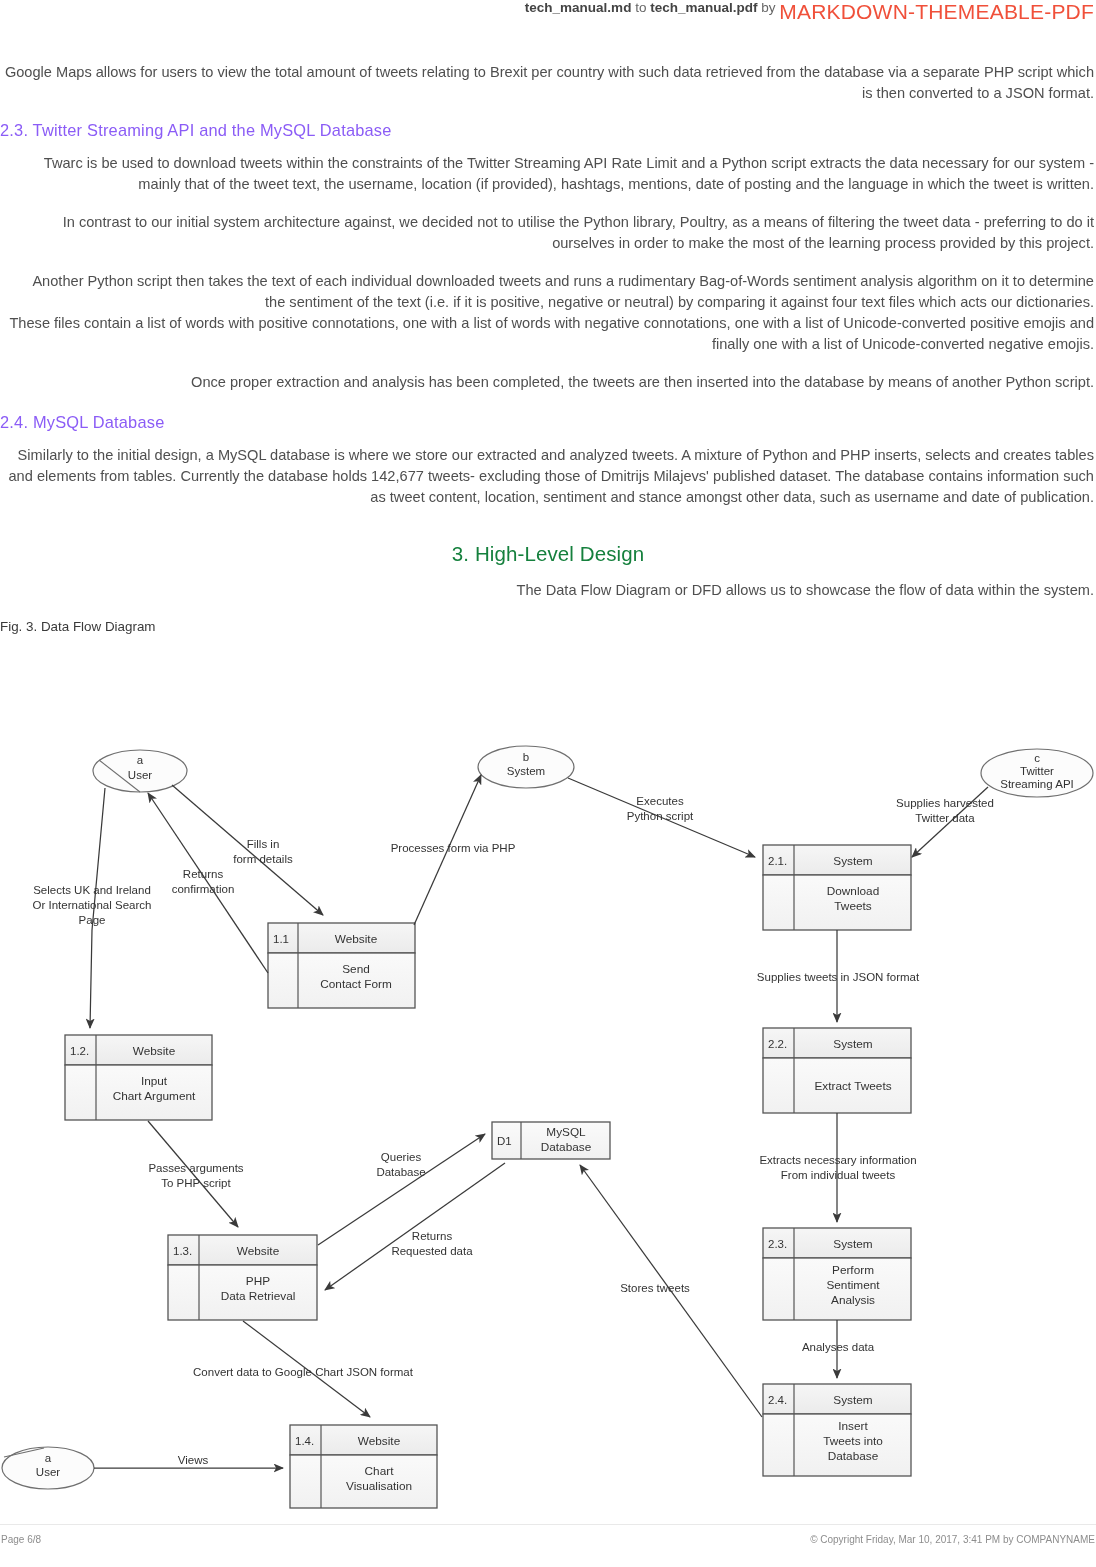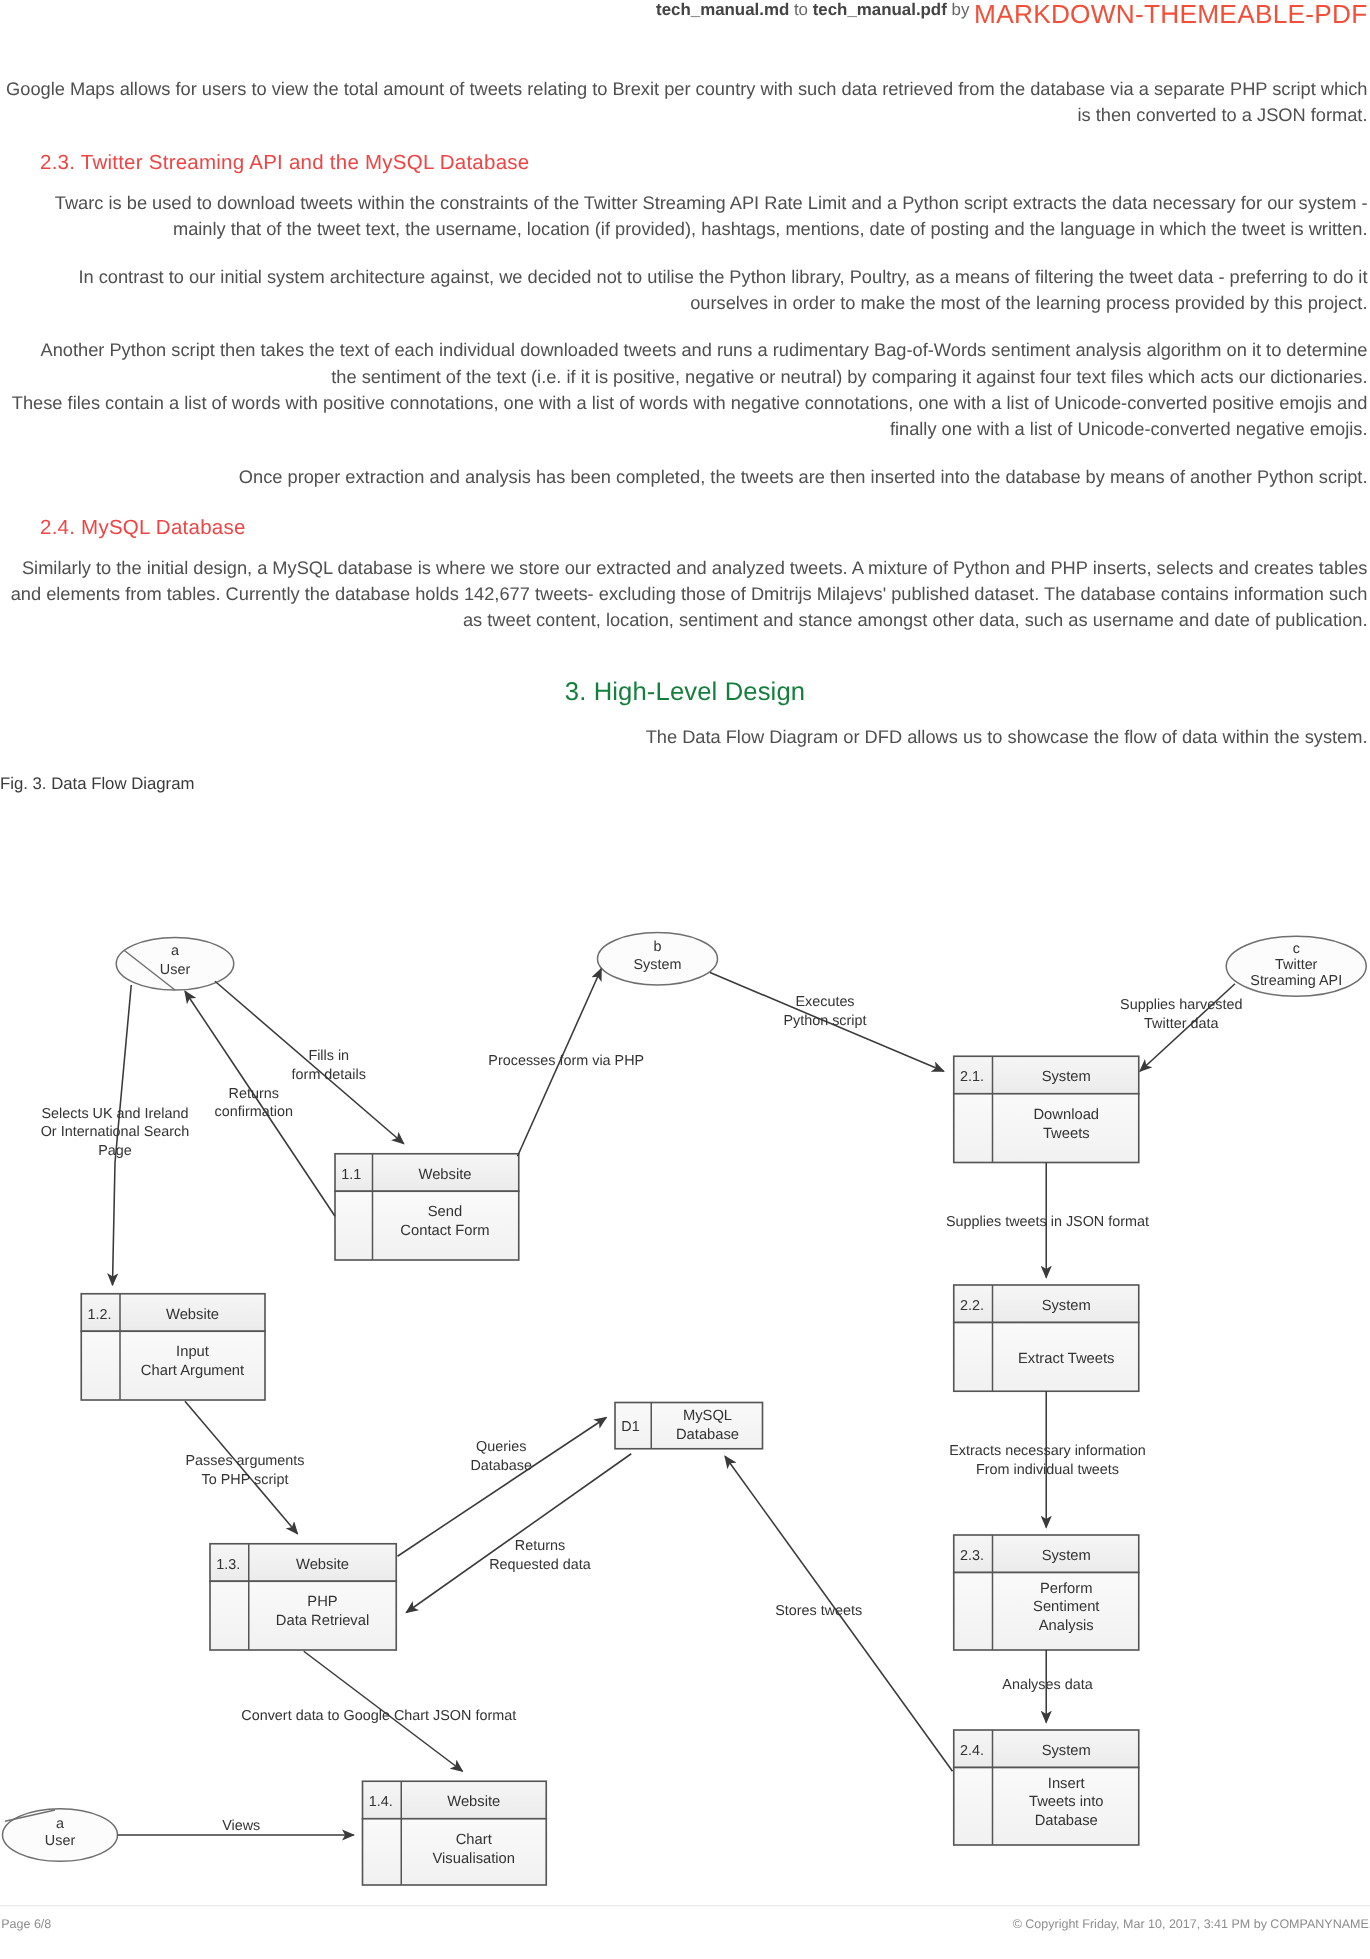--- a/index.html
+++ b/index.html
@@ -35,22 +35,22 @@
     font-size:14.6px; line-height:21px; color:#4f4f4f;
     margin:0 0 17px 0; padding:0 2px 0 1px;
     text-align:right;
   }
   .para.tight{ margin-bottom:0;margin-left:12px; }
   h2.h-sec{
     font-size:20.5px; font-weight:400; color:#15803d;
     margin:0 0 14px 0; letter-spacing:.1px;text-align:center;
   }
   h3.h-sub{
-    font-size:16.4px; font-weight:400; color:#ef4444;
-    margin:20px 0 13px 0; letter-spacing:.2px;padding-left:32px;
+    font-size:16.4px; font-weight:400; color:#8b5cf6;
+    margin:20px 0 13px 0; letter-spacing:.2px;
   }
   h3.h-sub.first{ margin-top:0; }
   .fig-caption{
     font-size:13.4px; font-weight:normal; color:#3a3a3a;
     margin:18px 0 4px 0;
   }
 
   
   #dfd{
     position:absolute; left:0; top:745px;

